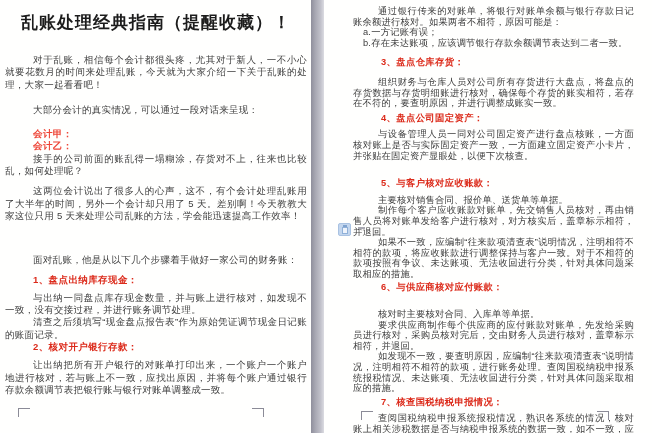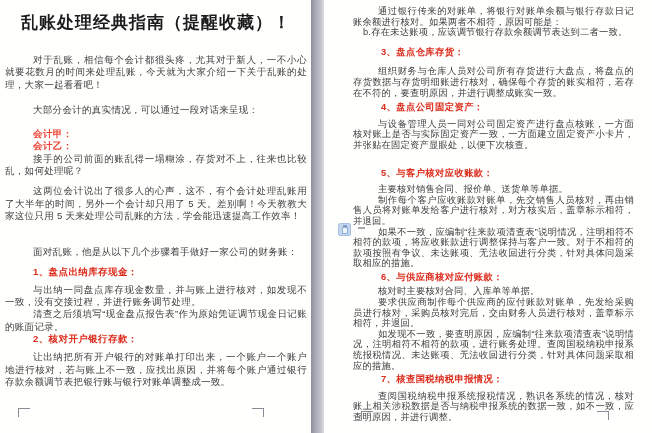--- a/index.html
+++ b/index.html
@@ -61,46 +61,47 @@
 
   <div class="page page-left">
     <h1 class="doc-title">乱账处理经典指南（提醒收藏）！</h1>
 
     <p class="p" style="margin-top:21px">对于乱账，相信每个会计都很头疼，尤其对于新人，一不小心就要花数月的时间来处理乱账，今天就为大家介绍一下关于乱账的处理，大家一起看看吧！</p>
     <p class="p" style="margin-top:13px">大部分会计的真实情况，可以通过一段对话来呈现：</p>
     <p class="speaker" style="margin-top:12px">会计甲：</p>
     <p class="speaker" style="margin-top:0">会计乙：</p>
     <p class="p">接手的公司前面的账乱得一塌糊涂，存货对不上，往来也比较乱，如何处理呢？</p>
     <p class="p" style="margin-top:8px">这两位会计说出了很多人的心声，这不，有个会计处理乱账用了大半年的时间，另外一个会计却只用了 5 天。差别啊！今天教教大家这位只用 5 天来处理公司乱账的方法，学会能迅速提高工作效率！</p>
-    <p class="p" style="margin-top:24px">面对乱账，他是从以下几个步骤着手做好一家公司的财务账：</p>
+    <p class="p" style="margin-top:32px">面对乱账，他是从以下几个步骤着手做好一家公司的财务账：</p>
     <p class="h" style="margin-top:7px">1、盘点出纳库存现金：</p>
     <p class="p" style="margin-top:6px">与出纳一同盘点库存现金数量，并与账上进行核对，如发现不一致，没有交接过程，并进行账务调节处理。</p>
     <p class="p">清查之后须填写“现金盘点报告表”作为原始凭证调节现金日记账的账面记录。</p>
     <p class="h" style="">2、核对开户银行存款：</p>
     <p class="p" style="margin-top:6px">让出纳把所有开户银行的对账单打印出来，一个账户一个账户地进行核对，若与账上不一致，应找出原因，并将每个账户通过银行存款余额调节表把银行账与银行对账单调整成一致。</p>
 
     <div class="mark tl" style="left:18px;top:408px"></div>
     <div class="mark tr" style="left:252px;top:408px"></div>
   </div>
 
   <div class="page-divider"></div>
 
   <div class="page page-right">
     <p class="p">通过银行传来的对账单，将银行对账单余额与银行存款日记账余额进行核对。如果两者不相符，原因可能是：</p>
+    <p class="sub">a.一方记账有误；</p>
     <p class="sub">b.存在未达账项，应该调节银行存款余额调节表达到二者一致。</p>
     <p class="h" style="margin-top:9px">3、盘点仓库存货：</p>
     <p class="p" style="margin-top:9px">组织财务与仓库人员对公司所有存货进行大盘点，将盘点的存货数据与存货明细账进行核对，确保每个存货的账实相符，若存在不符的，要查明原因，并进行调整成账实一致。</p>
     <p class="h" style="margin-top:4px">4、盘点公司固定资产：</p>
     <p class="p" style="margin-top:6px">与设备管理人员一同对公司固定资产进行盘点核账，一方面核对账上是否与实际固定资产一致，一方面建立固定资产小卡片，并张贴在固定资产显眼处，以便下次核查。</p>
     <p class="h" style="margin-top:17px">5、与客户核对应收账款：</p>
     <p class="p" style="margin-top:6px">主要核对销售合同、报价单、送货单等单据。</p>
     <p class="p">制作每个客户应收账款对账单，先交销售人员核对，再由销售人员将对账单发给客户进行核对，对方核实后，盖章标示相符，并退回。</p>
     <p class="p">如果不一致，应编制“往来款项清查表”说明情况，注明相符不相符的款项，将应收账款进行调整保持与客户一致。对于不相符的款项按照有争议、未达账项、无法收回进行分类，针对具体问题采取相应的措施。</p>
     <p class="h" style="margin-top:3px">6、与供应商核对应付账款：</p>
-    <p class="p" style="margin-top:4px">核对时主要核对合同、入库单等单据。</p>
+    <p class="p" style="margin-top:16px">核对时主要核对合同、入库单等单据。</p>
     <p class="p">要求供应商制作每个供应商的应付账款对账单，先发给采购员进行核对，采购员核对完后，交由财务人员进行核对，盖章标示相符，并退回。</p>
     <p class="p">如发现不一致，要查明原因，应编制“往来款项清查表”说明情况，注明相符不相符的款项，进行账务处理。查阅国税纳税申报系统报税情况、未达账项、无法收回进行分类，针对具体问题采取相应的措施。</p>
     <p class="h" style="margin-top:3px">7、核查国税纳税申报情况：</p>
     <p class="p" style="margin-top:6px">查阅国税纳税申报系统报税情况，熟识各系统的情况，核对账上相关涉税数据是否与纳税申报系统的数据一致，如不一致，应查明原因，并进行调整。</p>
   </div>
 
   <div class="mark tl" style="left:361px;top:411px"></div>
   <div class="mark tr" style="left:597px;top:411px"></div>
 
   <div class="paste-widget">

